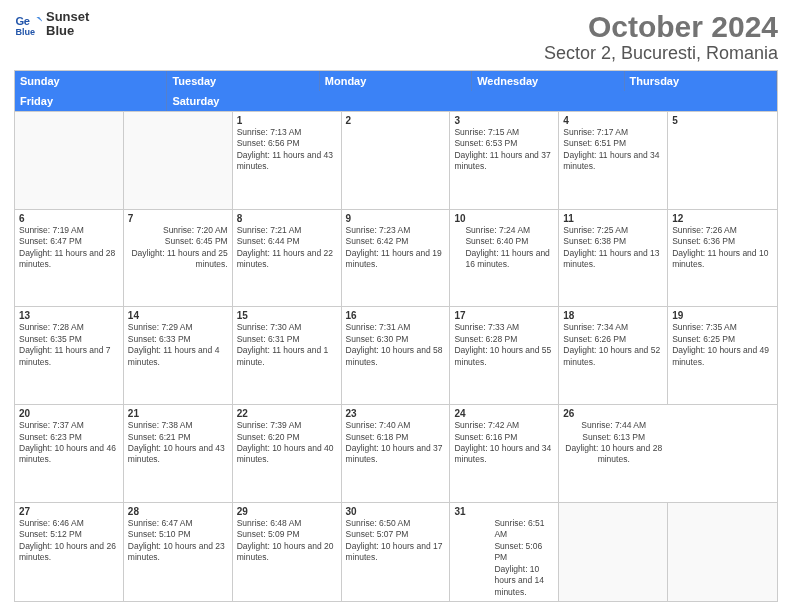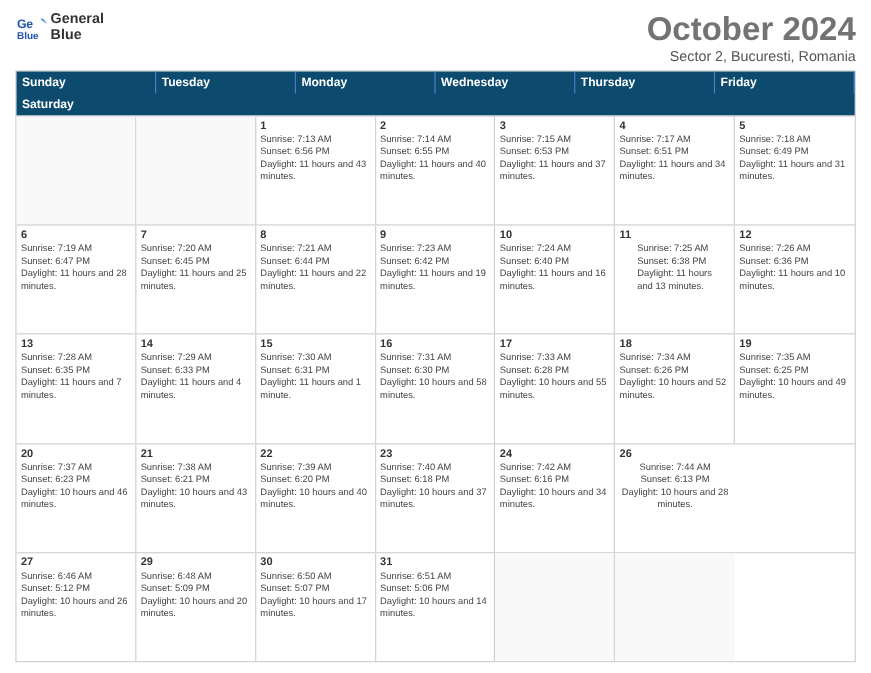--- a/index.html
+++ b/index.html
@@ -44,33 +44,33 @@
     .title-block {
       text-align: right;
     }
     .month-title {
       font-size: 30px;
       font-weight: bold;
       color: #737373;
       line-height: 1.1;
     }
     .subtitle {
-      font-size: 13px;
+      font-size: 18px;
       color: #555;
     }
     .calendar {
       flex: 1;
       display: flex;
       flex-direction: column;
       border: 1px solid #ccc;
     }
     .cal-header-row {
       display: grid;
-      grid-template-columns: repeat(6, 1fr);
-      background: #0c4a6e;
+      grid-template-columns: repeat(5, 1fr);
+      background: #3b82f6;
     }
     .cal-header-cell {
       color: #fff;
       font-size: 11px;
       font-weight: bold;
       padding: 4px 5px;
       text-align: left;
       border-right: 1px solid #5580cc;
     }
     .cal-header-cell:last-child { border-right: none; }
@@ -114,21 +114,21 @@
 <div class="page">
   <div class="header">
     <div class="logo">
       <svg class="logo-icon" viewBox="0 0 40 40">
         <text x="2" y="22" font-size="16" font-weight="bold" fill="#2255aa" font-family="Arial">G</text>
         <text x="14" y="22" font-size="16" font-weight="bold" fill="#2255aa" font-family="Arial">e</text>
         <polygon points="32,10 42,18 36,10" fill="#4488dd"></polygon>
         <text x="2" y="36" font-size="13" font-weight="bold" fill="#2255aa" font-family="Arial">Blue</text>
       </svg>
       <div class="logo-text">
-        <span>General</span>
+        <span>Sunset</span>
         <span>Blue</span>
       </div>
     </div>
     <div class="title-block">
       <div class="month-title">October 2024</div>
       <div class="subtitle">Sector 2, Bucuresti, Romania</div>
     </div>
   </div>
 
   <div class="calendar">
@@ -146,77 +146,71 @@
           <div class="cal-cell empty"></div>
           <div class="cal-cell empty"></div>
           <div class="cal-cell">
             <span class="day-num">1</span>
             <div class="cell-text" style="white-space: pre-line;">Sunrise: 7:13 AM
 Sunset: 6:56 PM
 Daylight: 11 hours and 43 minutes.</div>
           </div>
           <div class="cal-cell">
             <span class="day-num">2</span>
-            <div class="cell-text" style="white-space: pre-line;">Sunrise: 7:14 AM
-Sunset: 6:55 PM
-Daylight: 11 hours and 40 minutes.</div>
           </div>
           <div class="cal-cell">
             <span class="day-num">3</span>
             <div class="cell-text" style="white-space: pre-line;">Sunrise: 7:15 AM
 Sunset: 6:53 PM
 Daylight: 11 hours and 37 minutes.</div>
           </div>
           <div class="cal-cell">
             <span class="day-num">4</span>
             <div class="cell-text" style="white-space: pre-line;">Sunrise: 7:17 AM
 Sunset: 6:51 PM
 Daylight: 11 hours and 34 minutes.</div>
           </div>
           <div class="cal-cell">
             <span class="day-num">5</span>
-            <div class="cell-text" style="white-space: pre-line;">Sunrise: 7:18 AM
-Sunset: 6:49 PM
-Daylight: 11 hours and 31 minutes.</div>
           </div>
         </div>
         <div class="cal-row">
           <div class="cal-cell">
             <span class="day-num">6</span>
             <div class="cell-text" style="white-space: pre-line;">Sunrise: 7:19 AM
 Sunset: 6:47 PM
 Daylight: 11 hours and 28 minutes.</div>
           </div>
           <div class="cal-cell">
             <span class="day-num">7</span>
-            <div class="cell-text" style="white-space: pre-line;">Sunrise: 7:20 AM
+            <div class="cell-text" style="white-space: pre-line; text-align: right;">Sunrise: 7:20 AM
 Sunset: 6:45 PM
 Daylight: 11 hours and 25 minutes.</div>
           </div>
           <div class="cal-cell">
             <span class="day-num">8</span>
             <div class="cell-text" style="white-space: pre-line;">Sunrise: 7:21 AM
 Sunset: 6:44 PM
 Daylight: 11 hours and 22 minutes.</div>
           </div>
           <div class="cal-cell">
             <span class="day-num">9</span>
             <div class="cell-text" style="white-space: pre-line;">Sunrise: 7:23 AM
 Sunset: 6:42 PM
 Daylight: 11 hours and 19 minutes.</div>
           </div>
           <div class="cal-cell">
             <span class="day-num">10</span>
-            <div class="cell-text" style="white-space: pre-line;">Sunrise: 7:24 AM
+            <div class="cell-text" style="white-space: pre-line; margin-left: 11px;">Sunrise: 7:24 AM
 Sunset: 6:40 PM
 Daylight: 11 hours and 16 minutes.</div>
           </div>
           <div class="cal-cell">
             <span class="day-num">11</span>
-            <div class="cell-text" style="white-space: pre-line; margin-left: 16px;">Sunrise: 7:25 AM
+            <div class="cell-text" style="white-space: pre-line;">Sunrise: 7:25 AM
 Sunset: 6:38 PM
 Daylight: 11 hours and 13 minutes.</div>
           </div>
           <div class="cal-cell">
             <span class="day-num">12</span>
             <div class="cell-text" style="white-space: pre-line;">Sunrise: 7:26 AM
 Sunset: 6:36 PM
 Daylight: 11 hours and 10 minutes.</div>
           </div>
         </div>
@@ -303,34 +297,40 @@
           </div>
         </div>
         <div class="cal-row">
           <div class="cal-cell">
             <span class="day-num">27</span>
             <div class="cell-text" style="white-space: pre-line;">Sunrise: 6:46 AM
 Sunset: 5:12 PM
 Daylight: 10 hours and 26 minutes.</div>
           </div>
           <div class="cal-cell">
+            <span class="day-num">28</span>
+            <div class="cell-text" style="white-space: pre-line;">Sunrise: 6:47 AM
+Sunset: 5:10 PM
+Daylight: 10 hours and 23 minutes.</div>
+          </div>
+          <div class="cal-cell">
             <span class="day-num">29</span>
             <div class="cell-text" style="white-space: pre-line;">Sunrise: 6:48 AM
 Sunset: 5:09 PM
 Daylight: 10 hours and 20 minutes.</div>
           </div>
           <div class="cal-cell">
             <span class="day-num">30</span>
             <div class="cell-text" style="white-space: pre-line;">Sunrise: 6:50 AM
 Sunset: 5:07 PM
 Daylight: 10 hours and 17 minutes.</div>
           </div>
           <div class="cal-cell">
             <span class="day-num">31</span>
-            <div class="cell-text" style="white-space: pre-line;">Sunrise: 6:51 AM
+            <div class="cell-text" style="white-space: pre-line; margin-left: 40px;">Sunrise: 6:51 AM
 Sunset: 5:06 PM
 Daylight: 10 hours and 14 minutes.</div>
           </div>
           <div class="cal-cell empty"></div>
           <div class="cal-cell empty"></div>
         </div>
       </div>
   </div>
 </div>
 

